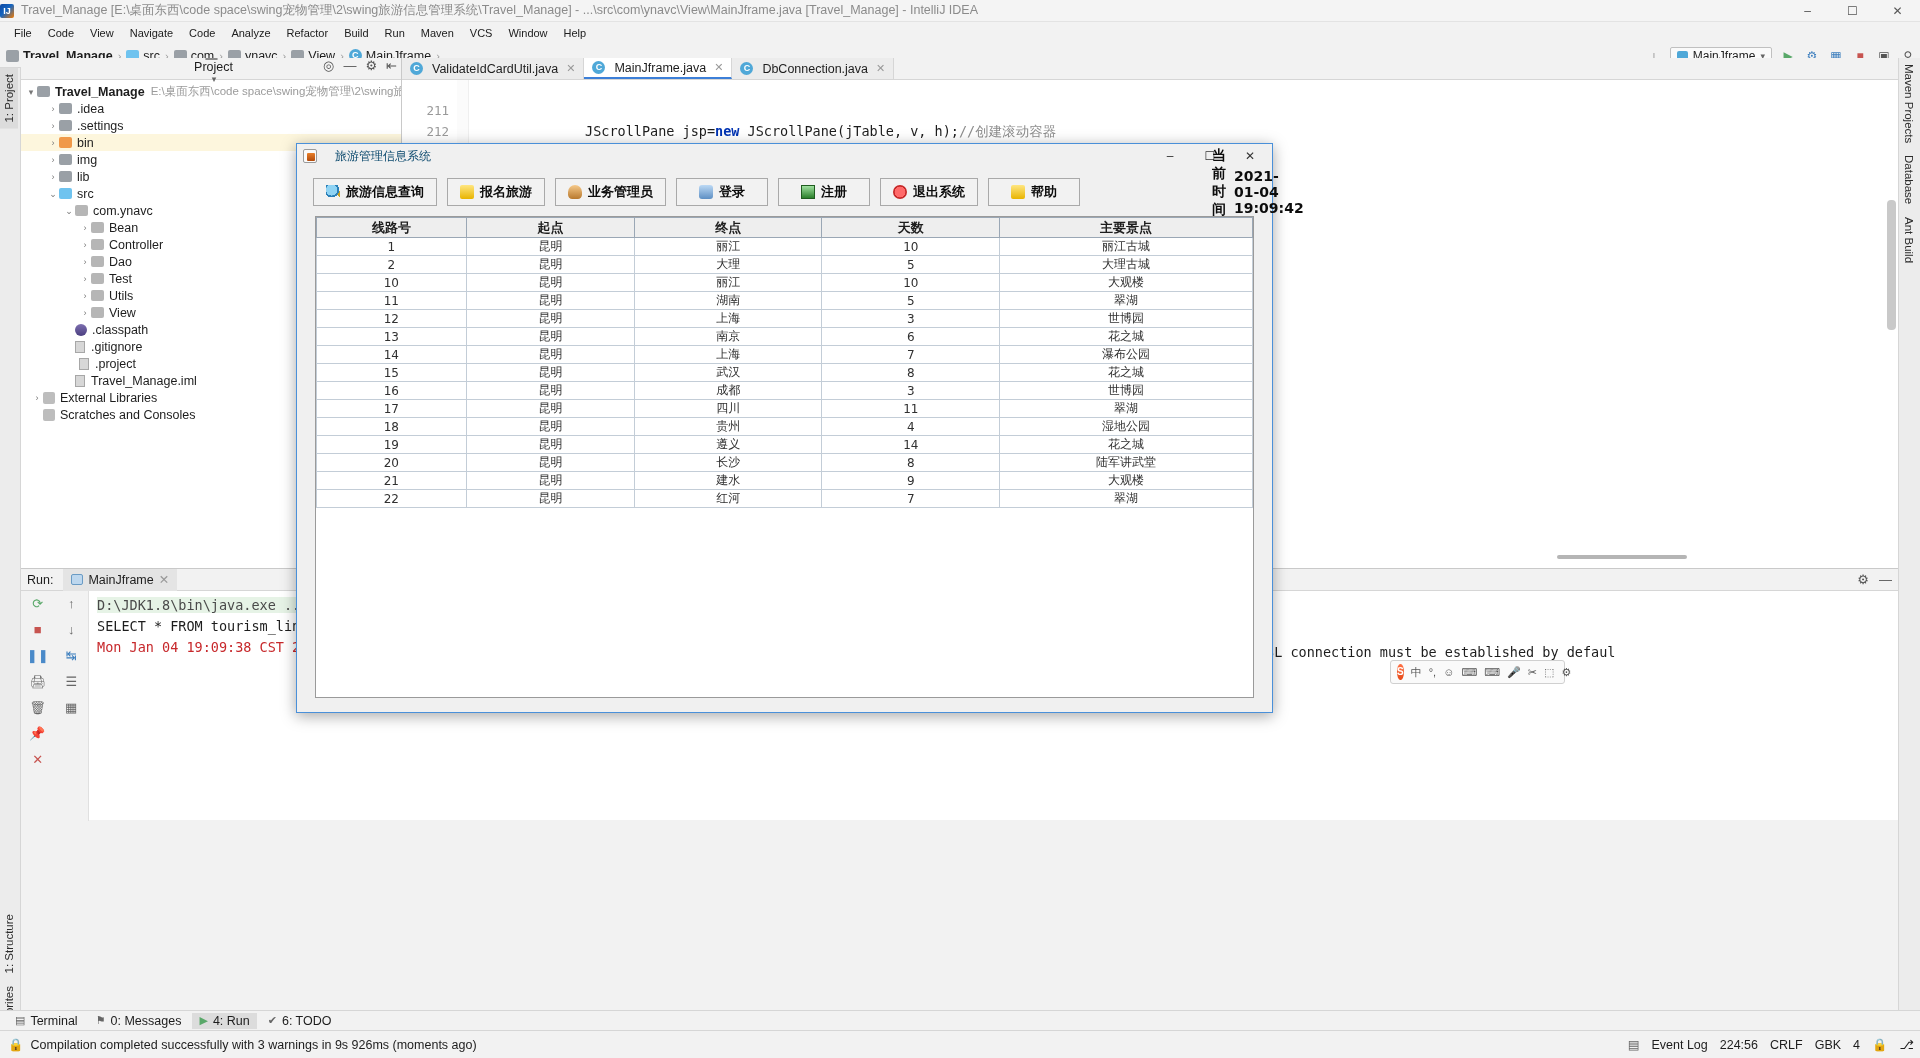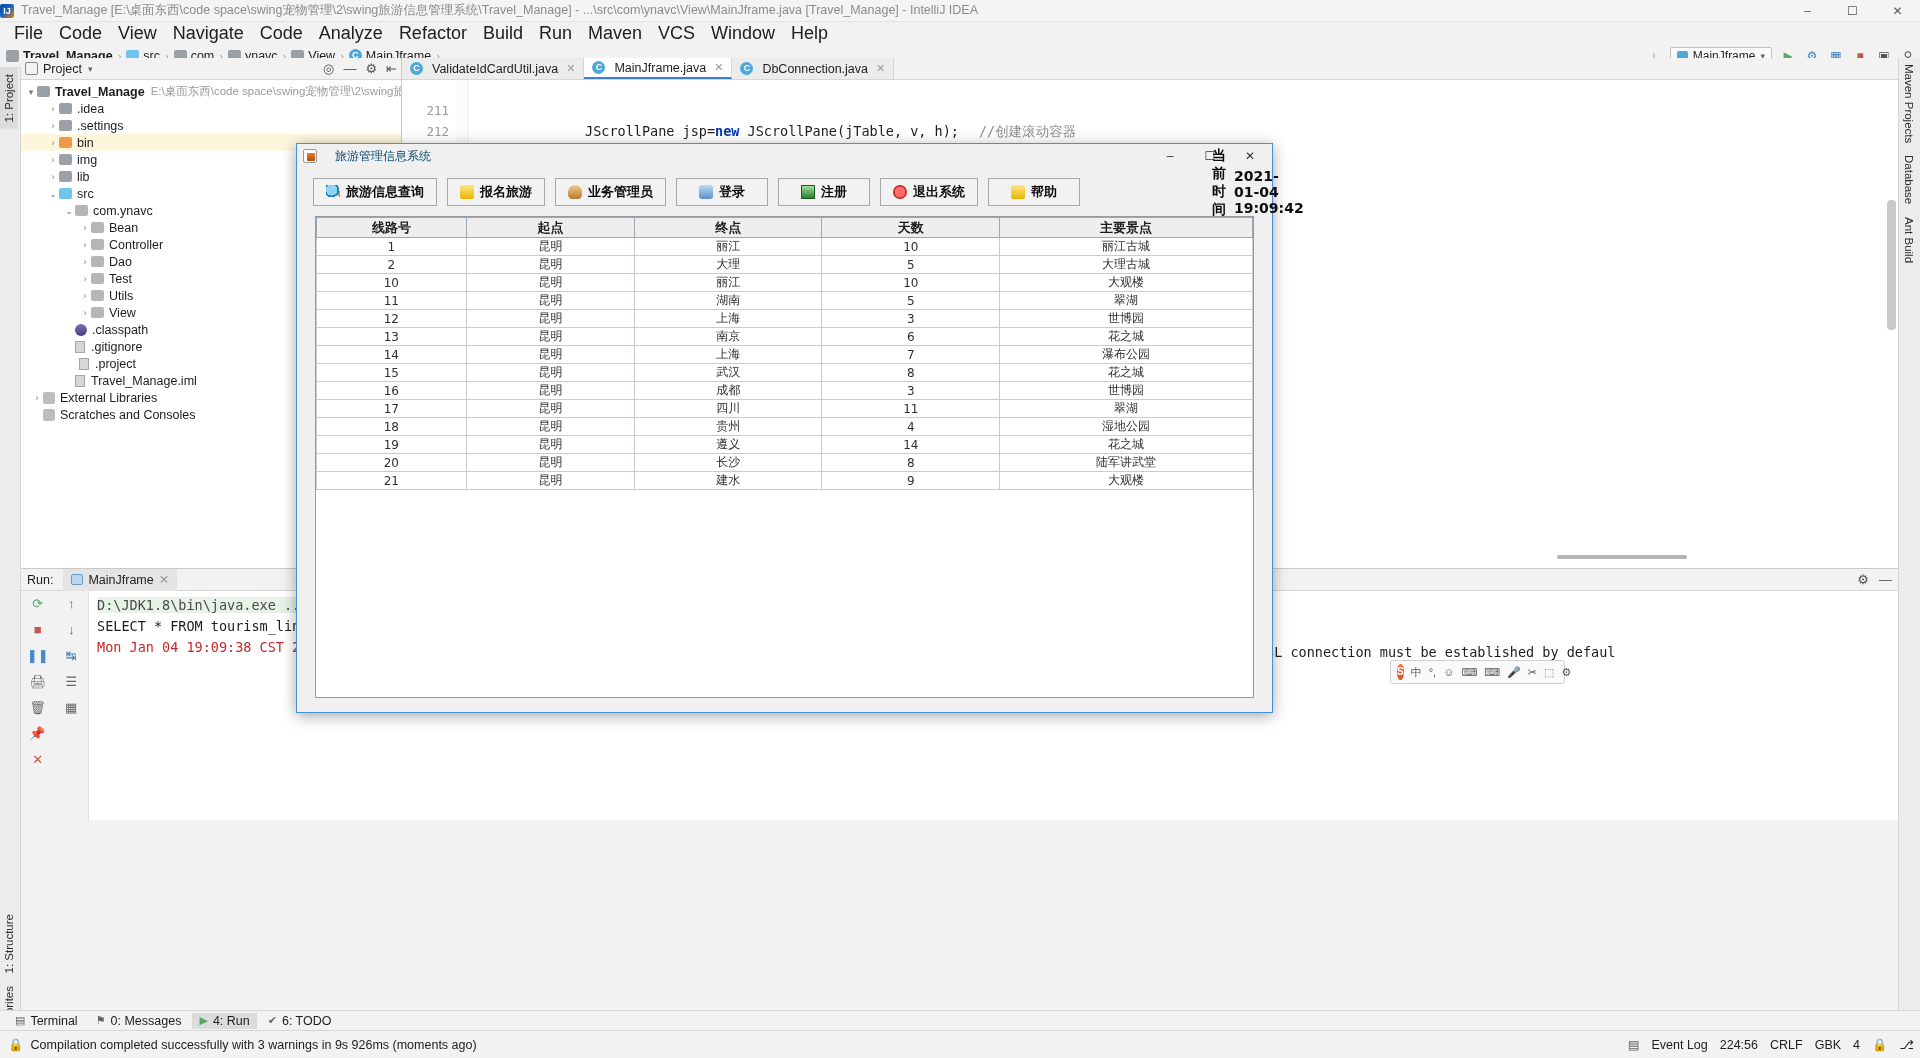--- a/index.html
+++ b/index.html
@@ -12,21 +12,21 @@
      border-bottom:1px solid #e3e3e3; }
   .ij-logo { width:14px; height:14px; background:linear-gradient(135deg,#0d47a1 0%,#1565c0 45%,#f57c00 100%);
      border-radius:2px; color:#fff; font-size:9px; font-weight:bold; text-align:center; line-height:14px; }
   .title-text { margin-left:7px; font-size:12.5px; color:#8b8b8b; white-space:nowrap; }
   .win-btns { position:absolute; right:0; top:0; height:22px; display:flex; }
   .win-btn { width:45px; height:22px; display:flex; align-items:center; justify-content:center;
       color:#555; font-size:12px; }
 
   
   .menubar { height:22px; display:flex; align-items:center; background:#f2f2f2; padding-left:6px; }
-  .menu-item { padding:2px 8px; font-size:18px; color:#202020; }
+  .menu-item { padding:2px 8px; font-size:11px; color:#202020; }
 
   
   .navbar { height:24px; display:flex; align-items:center; background:#f2f2f2; padding-left:6px;
       border-bottom:1px solid #d6d6d6; position:relative; }
   .crumb { display:flex; align-items:center; font-size:12.5px; color:#1d1d1d; }
   .crumb .ic { width:13px; height:12px; margin-right:4px; border-radius:2px; }
   .sep { color:#9a9a9a; margin:0 5px; font-size:11px;}
   .folder-ic { background:#9aa0a6; }
   .folder-ic.blue { background:#6fc3ef; }
   .java-ic { width:13px;height:13px;border-radius:50%;background:#4fa8d8;color:#fff;font-size:9px;
@@ -45,21 +45,21 @@
 
   
   .right-strip { position:absolute; right:0; top:58px; width:22px; bottom:28px; background:#ececec;
       border-left:1px solid #d6d6d6; }
   .rtab { writing-mode:vertical-rl; font-size:11.5px; color:#2b2b2b; padding:6px 4px; white-space:nowrap;}
 
   
   .project-panel { position:absolute; left:21px; top:58px; width:381px; height:510px;
      background:#fff; border-right:1px solid #c9c9c9; }
   .panel-head { height:22px; display:flex; align-items:center; background:#f2f2f2;
-     border-bottom:1px solid #d6d6d6; padding:0 4px; position:relative;}
+     border-bottom:1px solid #d6d6d6; padding:0 4px; position:relative;flex-direction:column;}
   .panel-head .ph-title { font-size:12.5px; margin-left:5px; }
   .panel-head-right { position:absolute; right:4px; display:flex; gap:9px; align-items:center; color:#555;}
   .tree { padding-top:3px; font-size:12.5px; }
   .tnode { height:17px; display:flex; align-items:center; white-space:nowrap; }
   .tnode.hl { background:#fdf6dd; }
   .arrow { width:12px; text-align:center; color:#777; font-size:9px; flex:0 0 12px;}
   .ic-folder { width:13px;height:11px;border-radius:2px 2px 2px 2px; margin-right:5px; flex:0 0 13px;}
   .f-gray{background:#9aa0a6;} .f-orange{background:#f0994a;} .f-blue{background:#6fc3ef;}
   .f-pkg{background:#b6b6b6;}
   .tlabel { font-size:12.5px; }
@@ -77,21 +77,21 @@
       border-right:1px solid #d6d6d6; color:#1d1d1d; background:#ececec;}
   .tab.active { background:#fff; border-bottom:2px solid #3c7fd8; }
   .tab .x { color:#999; font-size:11px; margin-left:3px;}
   .code { position:relative; height:488px; overflow:hidden; font-family:"DejaVu Sans Mono", monospace; font-size:13.5px;}
   .gutter { position:absolute; left:0; top:0; width:55px; height:100%; color:#999;
       text-align:right; padding-right:8px; font-size:12.5px;}
   .gline { height:21px; line-height:21px; }
   .codeline { position:absolute; left:118px; height:21px; line-height:21px; white-space:pre; color:#1d1d1d;}
   .kw { color:#0033b3; font-weight:bold; }
   .num { color:#1750eb; }
-  .cmt { color:#8c8c8c;margin-left:20px; }
+  .cmt { color:#8c8c8c; }
   .hint { background:#efefef; color:#8a8a8a; border-radius:2px; padding:0 2px;}
   .fold-strip { position:absolute; left:55px; top:0; width:12px; height:100%; background:#fbfbfb;
       border-right:1px solid #efefef;}
   .code-scroll { position:absolute; right:2px; top:120px; width:9px; height:130px; background:#c9c9c9; border-radius:4px;}
 
   
   .run-panel { position:absolute; left:21px; top:568px; right:22px; height:252px; background:#fff;
       border-top:1px solid #c9c9c9;}
   .run-head { height:22px; background:#f2f2f2; display:flex; align-items:center; border-bottom:1px solid #d6d6d6;
       position:relative; padding-left:6px;}
@@ -651,19 +651,26 @@
                 <td>8</td>
                 <td>陆军讲武堂</td>
               </tr>
               <tr>
                 <td>21</td>
                 <td>昆明</td>
                 <td>建水</td>
                 <td>9</td>
                 <td>大观楼</td>
               </tr>
+              <tr>
+                <td>22</td>
+                <td>昆明</td>
+                <td>红河</td>
+                <td>7</td>
+                <td>翠湖</td>
+              </tr>
             </tbody>
         </table>
       </div>
     </div>
   </div>
 
 </div>
 
 </body></html>

